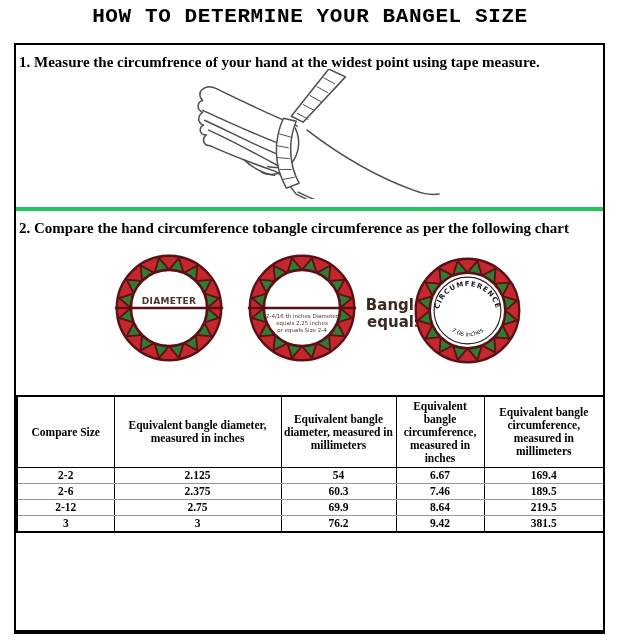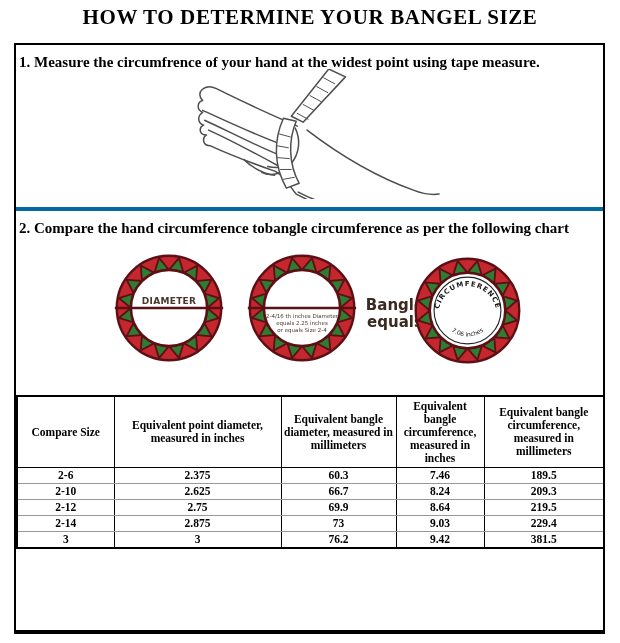--- a/index.html
+++ b/index.html
@@ -3,27 +3,27 @@
 <meta charset="utf-8">
 <style>
   :root{ --text-dark:#3b2a20; }
   html,body{margin:0;padding:0;}
   body{
     width:620px;height:643px;position:relative;background:#fff;color:#000;
     font-family:"Liberation Serif",serif;overflow:hidden;
   }
   .title{
     margin:5px 0 0;text-align:center;font-size:21px;font-weight:600;
-    letter-spacing:.6px;font-family:Liberation Serif, serif;
+    letter-spacing:.6px;font-family:Liberation Mono, monospace;
   }
   .frame{
     position:absolute;left:14px;top:43px;width:591px;height:591px;
     border:2px solid #000;border-bottom-width:4px;box-sizing:border-box;
   }
-  .step1{height:166px;border-bottom:4px solid #0369a1;box-sizing:border-box;position:relative;}
+  .step1{height:166px;border-bottom:4px solid #22c55e;box-sizing:border-box;position:relative;}
   .sec-heading{margin:0;padding:8px 4px 0 3px;font-size:15px;font-weight:bold;line-height:1.2;}
   .hand-wrap{text-align:center;margin-top:-2px;}
   .bangle-strip{position:relative;height:152px;}
   .bangle{position:absolute;}
   .bangle text{font-family:"DejaVu Sans","Liberation Sans",sans-serif;}
   .b1{left:96px;top:14px;}
   .b2{left:229px;top:14px;}
   .b3{left:395px;top:17px;}
   .equals-label{
     position:absolute;left:342px;top:60px;width:74px;text-align:center;
@@ -243,56 +243,49 @@
       <colgroup>
         <col style="width:97px">
           <col style="width:167px">
           <col style="width:115px">
         <col style="width:88px">
           <col style="width:120px">
       </colgroup>
       <thead>
         <tr>
           <th>Compare Size</th>
-          <th>Equivalent point diameter, measured in inches</th>
+          <th>Equivalent bangle diameter, measured in inches</th>
           <th>Equivalent bangle diameter, measured in millimeters</th>
           <th>Equivalent bangle circumference, measured in inches</th>
           <th>Equivalent bangle circumference, measured in millimeters</th>
         </tr>
       </thead>
       <tbody>
+        <tr>
+          <td>2-2</td>
+          <td>2.125</td>
+          <td>54</td>
+          <td>6.67</td>
+          <td>169.4</td>
+        </tr>
         <tr>
           <td>2-6</td>
           <td>2.375</td>
           <td>60.3</td>
           <td>7.46</td>
           <td>189.5</td>
         </tr>
         <tr>
-          <td>2-10</td>
-          <td>2.625</td>
-          <td>66.7</td>
-          <td>8.24</td>
-          <td>209.3</td>
-        </tr>
-        <tr>
           <td>2-12</td>
           <td>2.75</td>
           <td>69.9</td>
           <td>8.64</td>
           <td>219.5</td>
         </tr>
         <tr>
-          <td>2-14</td>
-          <td>2.875</td>
-          <td>73</td>
-          <td>9.03</td>
-          <td>229.4</td>
-        </tr>
-        <tr>
           <td>3</td>
           <td>3</td>
           <td>76.2</td>
           <td>9.42</td>
           <td>381.5</td>
         </tr>
       </tbody>
     </table>
   </section>
 </div>

